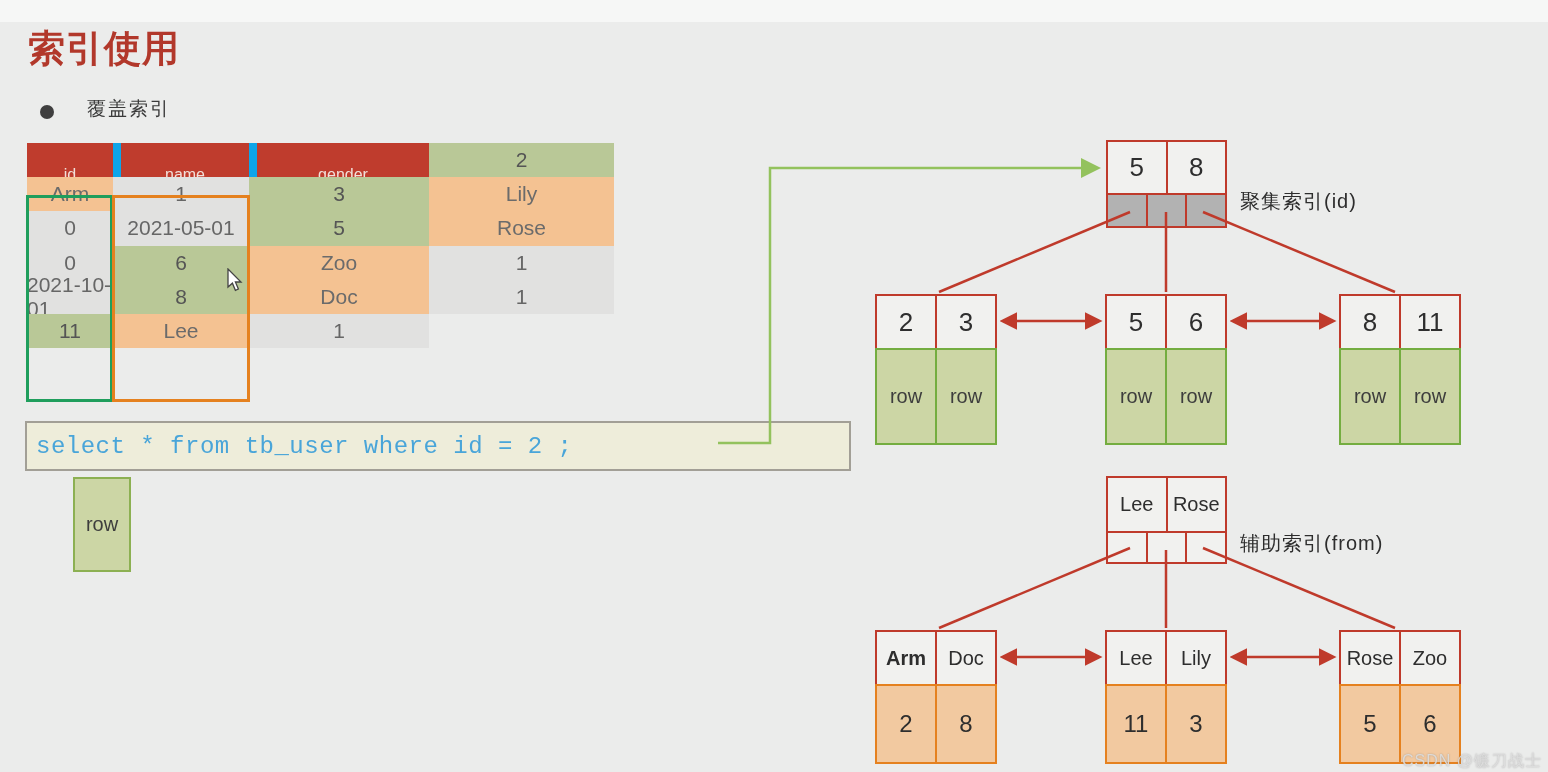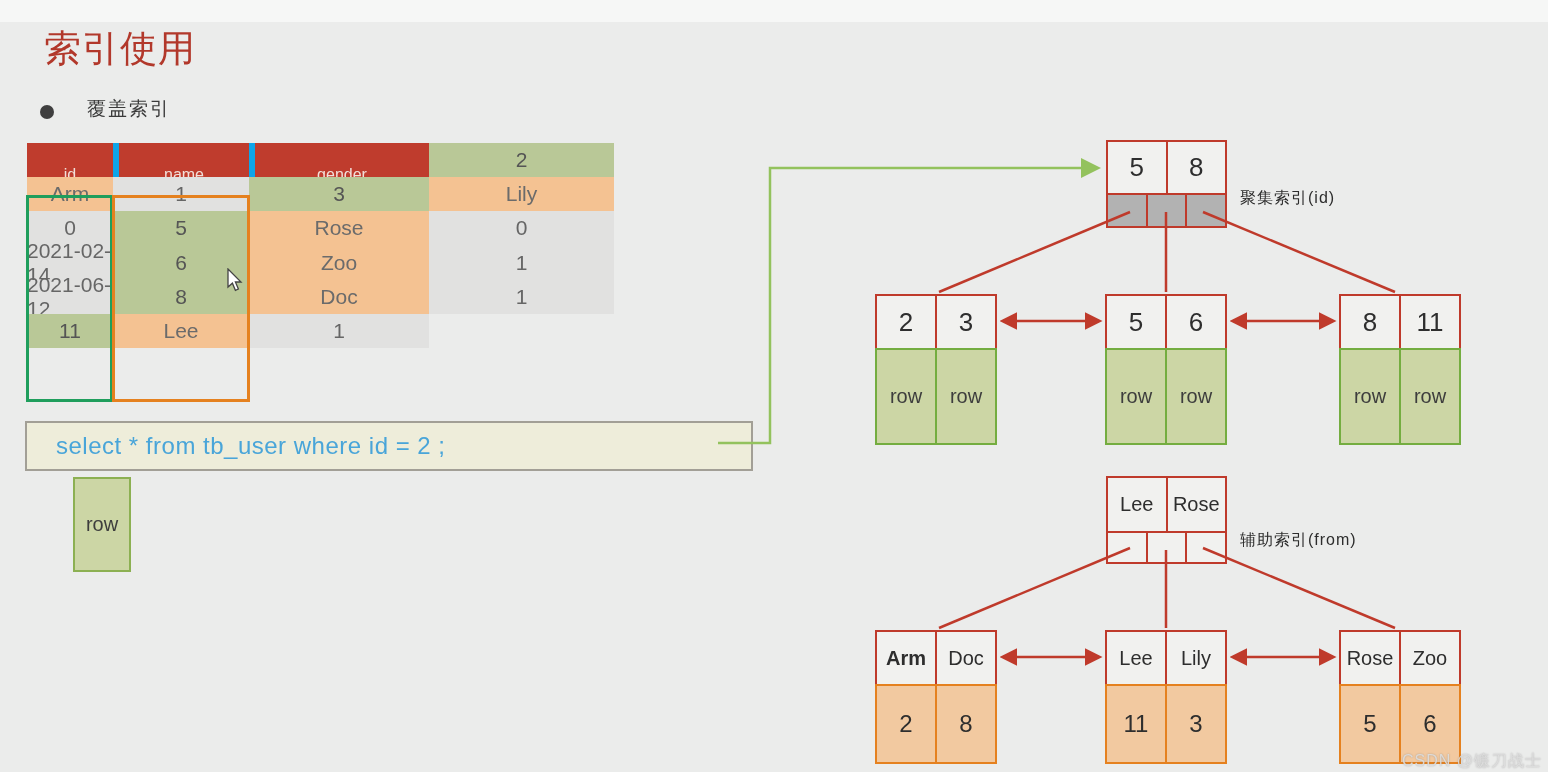--- a/index.html
+++ b/index.html
@@ -1,40 +1,40 @@
 <!DOCTYPE html>
 <html style="--page-bg: #ebeceb; --title-red: #b2382b; --header-red: #bf3c2d; --header-text: #f2e0da; --body-cell-bg: #e1e1e0; --body-text: #666666; --id-fill: #b9c897; --id-border: #1f9e5c; --name-fill: #f4c292; --name-border: #e5811f; --sql-bg: #eeedda; --sql-border: #a29f96; --sql-text: #49a5d9; --node-red: #bf3a2b; --node-cell-bg: #f1f1ef; --pointer-gray: #b2b2b2; --leaf-green-fill: #ccd6a5; --leaf-green-border: #74ad40; --leaf-orange-fill: #f2c9a0; --leaf-orange-border: #e5811f; --arrow-green: #93c25d; --label-dark: #2d2d2d; --watermark: #dcdcdc;"><head>
 <meta charset="utf-8">
 <style>
   html,body{margin:0;padding:0;}
   body{font-family:"Liberation Sans","DejaVu Sans",sans-serif;}
   #canvas{position:relative;width:1548px;height:772px;background:var(--page-bg,#ebeceb);overflow:hidden;}
   #topstrip{position:absolute;left:0;top:0;width:100%;height:22px;background:#f6f7f6;}
 
   
-  .page-title{position:absolute;left:44px;top:24px;font-size:37px;font-weight:400;color:var(--title-red,#b2382b);letter-spacing:1px;}
+  .page-title{position:absolute;left:28px;top:24px;font-size:37px;font-weight:700;color:var(--title-red,#b2382b);letter-spacing:1px;}
   .bullet-dot{position:absolute;left:40px;top:105px;width:14px;height:14px;border-radius:50%;background:#3f3f3f;}
   .bullet-label{position:absolute;left:87px;top:96px;font-size:19px;color:#3a3a3a;letter-spacing:2px;}
 
   
   .utable{position:absolute;left:27px;top:143px;width:587px;display:grid;grid-template-columns:86px 136px 180px 185px;grid-auto-rows:34.2px;}
   .utable .th{grid-row:1;height:64px;background:var(--header-red,#bf3c2d);color:var(--header-text,#f2e0da);
     display:flex;align-items:center;justify-content:center;font-size:16px;}
-  .utable .th + .th{border-left:6px solid #0ea5e9;}
+  .utable .th + .th{border-left:8px solid #0ea5e9;}
   .utable .td{display:flex;align-items:center;justify-content:center;font-size:21px;color:var(--body-text,#666);background:var(--body-cell-bg,#e1e1e0);}
   .utable .td.c0{background:var(--id-fill,#b9c897);color:#555;}
   .utable .td.c1{background:var(--name-fill,#f4c292);color:#6b6b6b;}
   .hl{position:absolute;box-sizing:border-box;background:transparent;}
   .hl.id{left:26px;top:195px;width:87px;height:207px;border:3px solid var(--id-border,#1f9e5c);}
   .hl.name{left:112px;top:195px;width:138px;height:207px;border:3px solid var(--name-border,#e5811f);}
 
   
-  .sqlbox{position:absolute;left:25px;top:421px;width:728px;height:50px;box-sizing:border-box;
+  .sqlbox{position:absolute;left:25px;top:421px;width:826px;height:50px;box-sizing:border-box;
     background:var(--sql-bg,#eeedda);border:2px solid var(--sql-border,#a29f96);
-    display:flex;align-items:center;padding-left:29px;}
+    display:flex;align-items:center;padding-left:9px;font-family:Liberation Mono, monospace;}
   .sqlbox span{font-size:24px;color:var(--sql-text,#49a5d9);letter-spacing:0.5px;}
 
   
   .rowbox{position:absolute;left:73px;top:477px;width:58px;height:95px;box-sizing:border-box;
     background:var(--leaf-green-fill,#ccd6a5);border:2px solid #8cb052;
     display:flex;align-items:center;justify-content:center;font-size:20px;color:#3d3d3d;}
 
   
   .node{position:absolute;display:flex;flex-direction:column;}
   .keys,.ptrs,.vals{display:flex;}
@@ -47,21 +47,21 @@
   .ptrs .cell + .cell{margin-left:-2px;}
   .ptrs .cell.gray{background:var(--pointer-gray,#b2b2b2);}
   .ptrs .cell.white{background:var(--node-cell-bg,#f1f1ef);}
   .vals{margin-top:-2px;}
   .vals .cell + .cell{margin-left:-2px;}
   .vals.green .cell{border:2px solid var(--leaf-green-border,#74ad40);background:var(--leaf-green-fill,#ccd6a5);font-size:20px;color:#3d3d3d;}
   .vals.orange .cell{border:2px solid var(--leaf-orange-border,#e5811f);background:var(--leaf-orange-fill,#f2c9a0);font-size:24px;color:#2e2e2e;}
   .bold{font-weight:700;}
   .h55{height:55px;} .h56{height:56px;} .h57{height:57px;} .h35{height:35px;} .h33{height:33px;} .h97{height:97px;} .h80{height:80px;}
 
-  .tree-label{position:absolute;font-size:16px;color:var(--label-dark,#2d2d2d);letter-spacing:1px;}
+  .tree-label{position:absolute;font-size:20px;color:var(--label-dark,#2d2d2d);letter-spacing:1px;}
 
   
   #wires{position:absolute;left:0;top:0;width:1548px;height:772px;pointer-events:none;}
   .red-line{stroke:var(--node-red,#bf3a2b);stroke-width:2.5;fill:none;}
   .green-line{stroke:var(--arrow-green,#93c25d);stroke-width:2.5;fill:none;}
 
   .watermark{position:absolute;right:6px;bottom:0;font-size:16px;color:var(--watermark,#dcdcdc);
     opacity:.92;text-shadow:0 0 2px rgba(110,110,110,.55);letter-spacing:1px;}
   #cursor{position:absolute;left:226px;top:268px;}
 </style>
@@ -80,30 +80,30 @@
     <div class="th">name</div>
     <div class="th">gender</div>
 
     <div class="td c0">2</div>
     <div class="td c1">Arm</div>
     <div class="td c2">1</div>
 
     <div class="td c0">3</div>
     <div class="td c1">Lily</div>
     <div class="td c2">0</div>
+    <div class="td c3">2021-05-01</div>
 
     <div class="td c0">5</div>
     <div class="td c1">Rose</div>
     <div class="td c2">0</div>
-    <div class="td c3">2021-02-14</div>
 
     <div class="td c0">6</div>
     <div class="td c1">Zoo</div>
     <div class="td c2">1</div>
-    <div class="td c3">2021-06-12</div>
+    <div class="td c3">2021-10-01</div>
 
     <div class="td c0">8</div>
     <div class="td c1">Doc</div>
     <div class="td c2">1</div>
 
     <div class="td c0">11</div>
     <div class="td c1">Lee</div>
     <div class="td c2">1</div>
   </div>
   <div class="hl id"></div>

